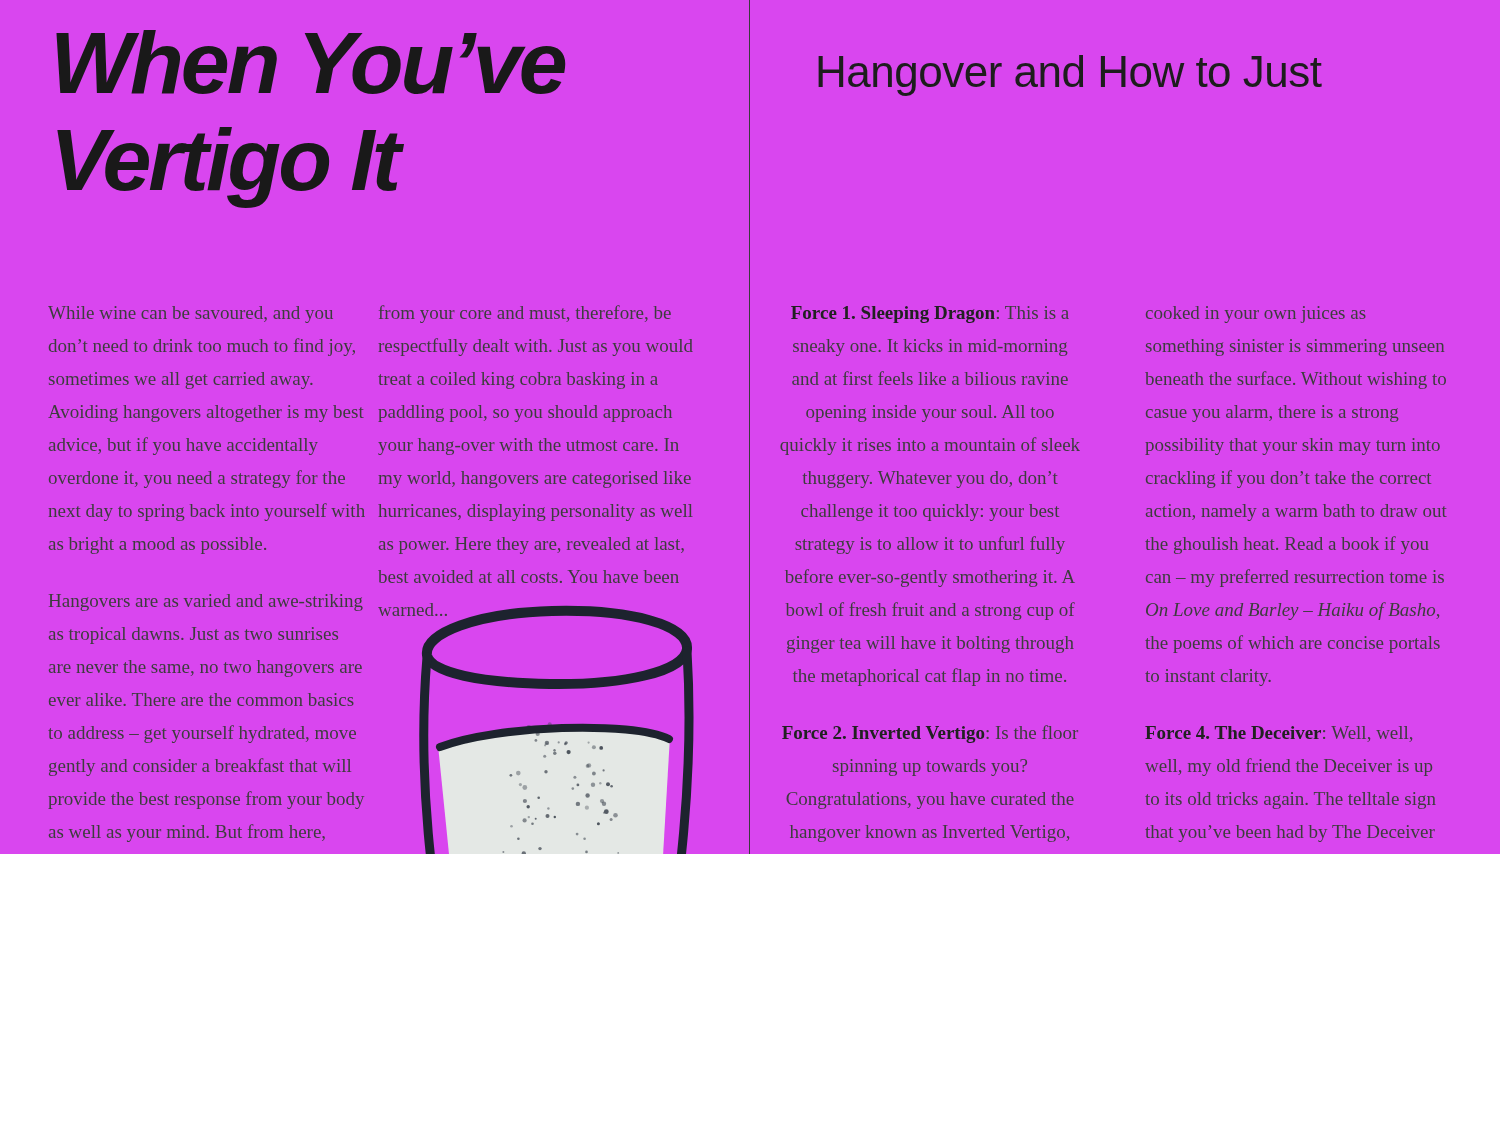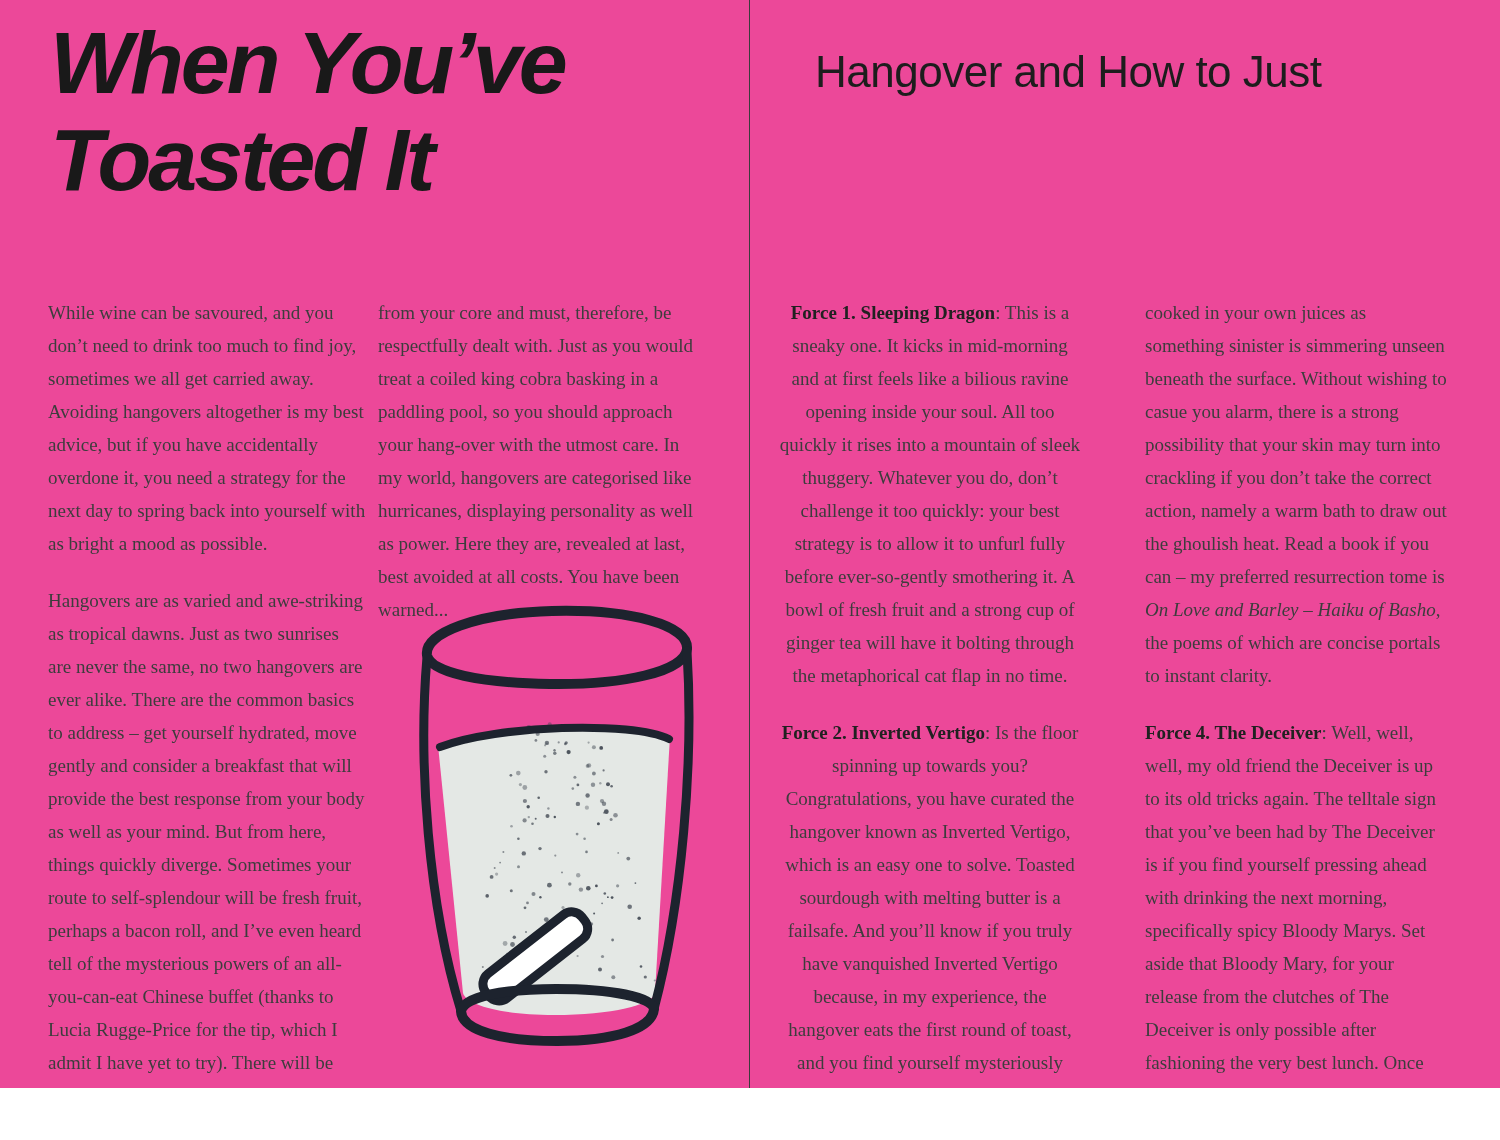--- a/index.html
+++ b/index.html
@@ -1,16 +1,16 @@
 <!DOCTYPE html>
 <html><head>
 <meta charset="utf-8">
 <style>
   html,body{margin:0;padding:0;background:#ffffff;}
-  .spread{position:relative;width:1500px;height:1088px;background:#ec4899;overflow:hidden;
+  .spread{position:relative;width:1500px;height:854px;background:#d946ef;overflow:hidden;
           font-family:"Liberation Serif",serif;}
   .gutter{position:absolute;left:749px;top:0;width:1px;height:1140px;background:#3c3c3c;}
   .left-title{position:absolute;left:50px;top:14px;margin:0;
           font-family:"Liberation Sans",sans-serif;font-style:italic;font-weight:700;
           font-size:88px;line-height:97px;letter-spacing:-3px;color:#191919;}
   .right-title{position:absolute;left:815px;top:44px;margin:0;
           font-family:"Liberation Sans",sans-serif;font-weight:400;
           font-size:44px;line-height:55px;letter-spacing:-0.5px;color:#1d1d1d;}
   .tline{display:block;}
   .col{position:absolute;top:296px;font-size:19px;line-height:33px;color:#3d3d3d;
@@ -29,21 +29,21 @@
   .footer-right{left:834px;width:625px;}
 </style>
 </head>
 <body>
 
 <div class="spread">
 
   <div>
     <h1 class="left-title">
       <span class="tline">When You’ve</span>
-      <span class="tline">Toasted It</span>
+      <span class="tline">Vertigo It</span>
     </h1>
 
     <div class="col" id="left-col1">
         <p><span>While wine can be savoured, and you don’t need to drink too much to find joy, sometimes we all get carried away. Avoiding hangovers altogether is my best advice, but if you have accidentally overdone it, you need a strategy for the next day to spring back into yourself with as bright a mood as possible.</span></p>
         <p><span>Hangovers are as varied and awe-striking as tropical dawns. Just as two sunrises are never the same, no two hangovers are ever alike. There are the common basics to address – get yourself hydrated, move gently and consider a breakfast that will provide the best response from your body as well as your mind. But from here, things quickly diverge. Sometimes your route to self-splendour will be fresh fruit, perhaps a bacon roll, and I’ve even heard tell of the mysterious powers of an all-you-can-eat Chinese buffet (thanks to Lucia Rugge-Price for the tip, which I admit I have yet to try). There will be those who firmly believe in a strong cup of coffee, yoga or a dip in the sea. But be warned. Any hangover roused too rapidly can send a surging torrent of bodily rage coiling</span></p>
       </div>
     <div class="col" id="left-col2">
         <p><span>from your core and must, therefore, be respectfully dealt with. Just as you would treat a coiled king cobra basking in a paddling pool, so you should approach your hang-over with the utmost care. In my world, hangovers are categorised like hurricanes, displaying personality as well as power. Here they are, revealed at last, best avoided at all costs. You have been warned...</span></p>
       </div>
 

